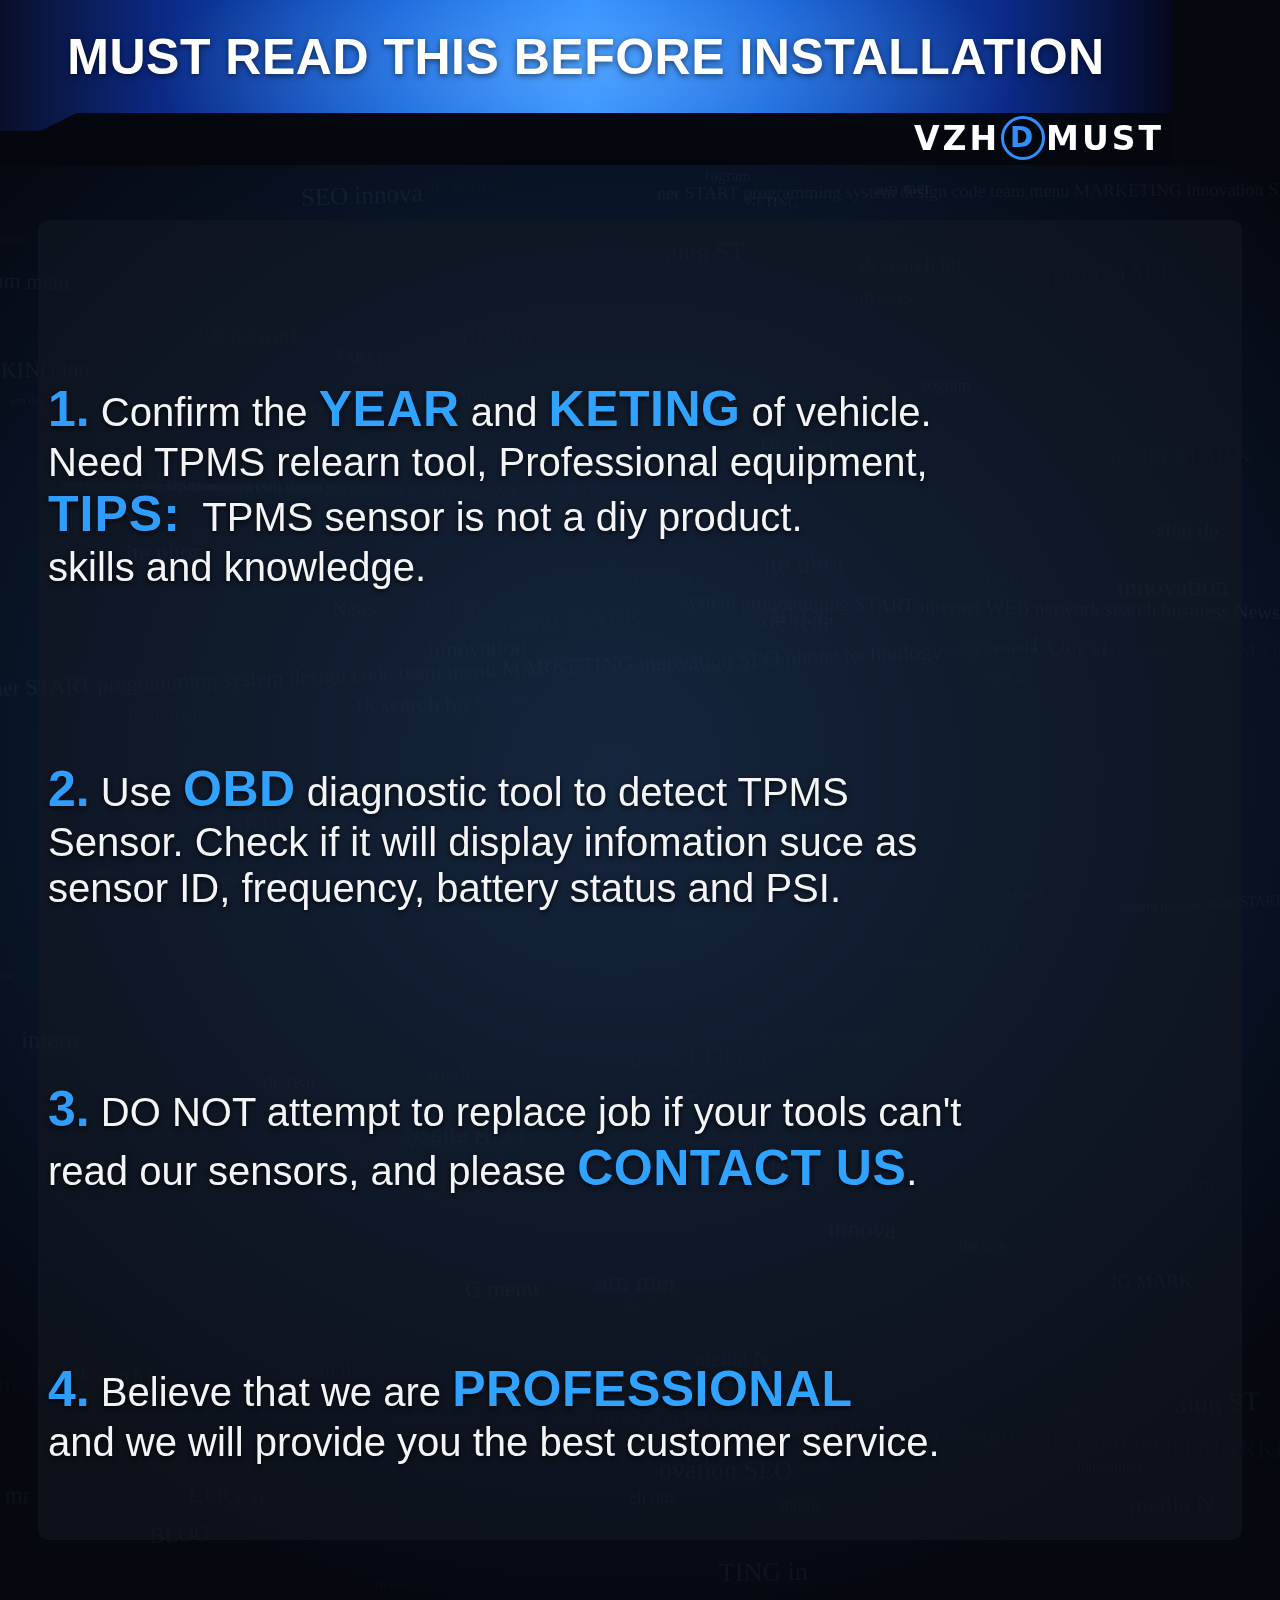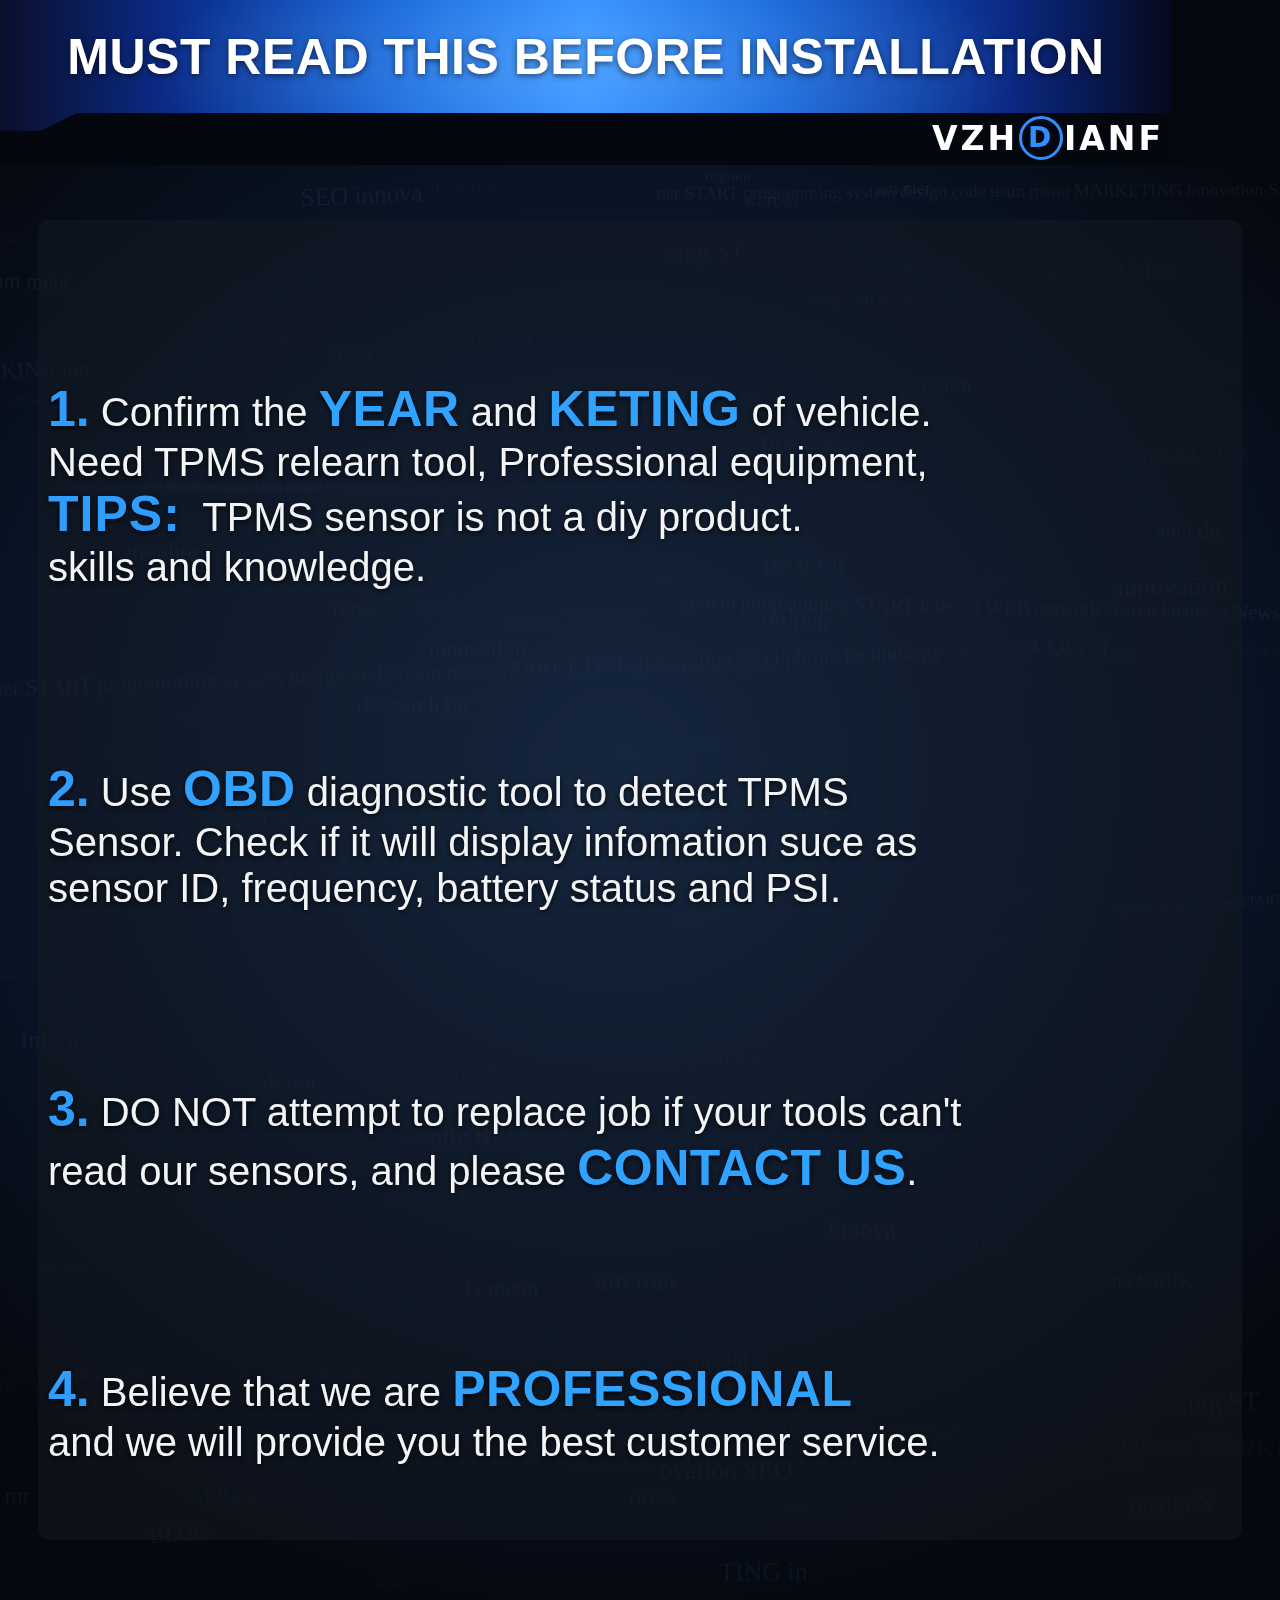--- a/index.html
+++ b/index.html
@@ -169,21 +169,21 @@
 <body>
 
 <div class="page">
 
   <div class="header">
     <div class="header-title">MUST READ THIS BEFORE INSTALLATION</div>
     <div class="header-band"></div>
     <div class="brand">
       <span>VZH</span>
         <span class="bd">D</span>
-        <span>IANF</span>
+        <span>MUST</span>
     </div>
   </div>
 
   <div class="content">
 
     <div class="texture" id="texture">
         <span class="tw" style="left: 680.35px; top: 424.956px; font-size: 20px; opacity: 0.84; transform: rotate(1.03deg);">system programming START internet WEB network search business News media social BLOG</span>
         <span class="tw" style="left: 596.212px; top: 1235.25px; font-size: 26px; opacity: 0.29; transform: rotate(2.98deg);">ner START programming system design code team menu MARKETING innovation SEO phone technology</span>
         <span class="tw" style="left: 199.946px; top: 274.564px; font-size: 27px; opacity: 0.29; transform: rotate(-0.7deg);">NG menu team code design</span>
         <span class="tw" style="left: -22.4856px; top: 102.231px; font-size: 22px; opacity: 0.8; transform: rotate(1.86deg);">team ment</span>

